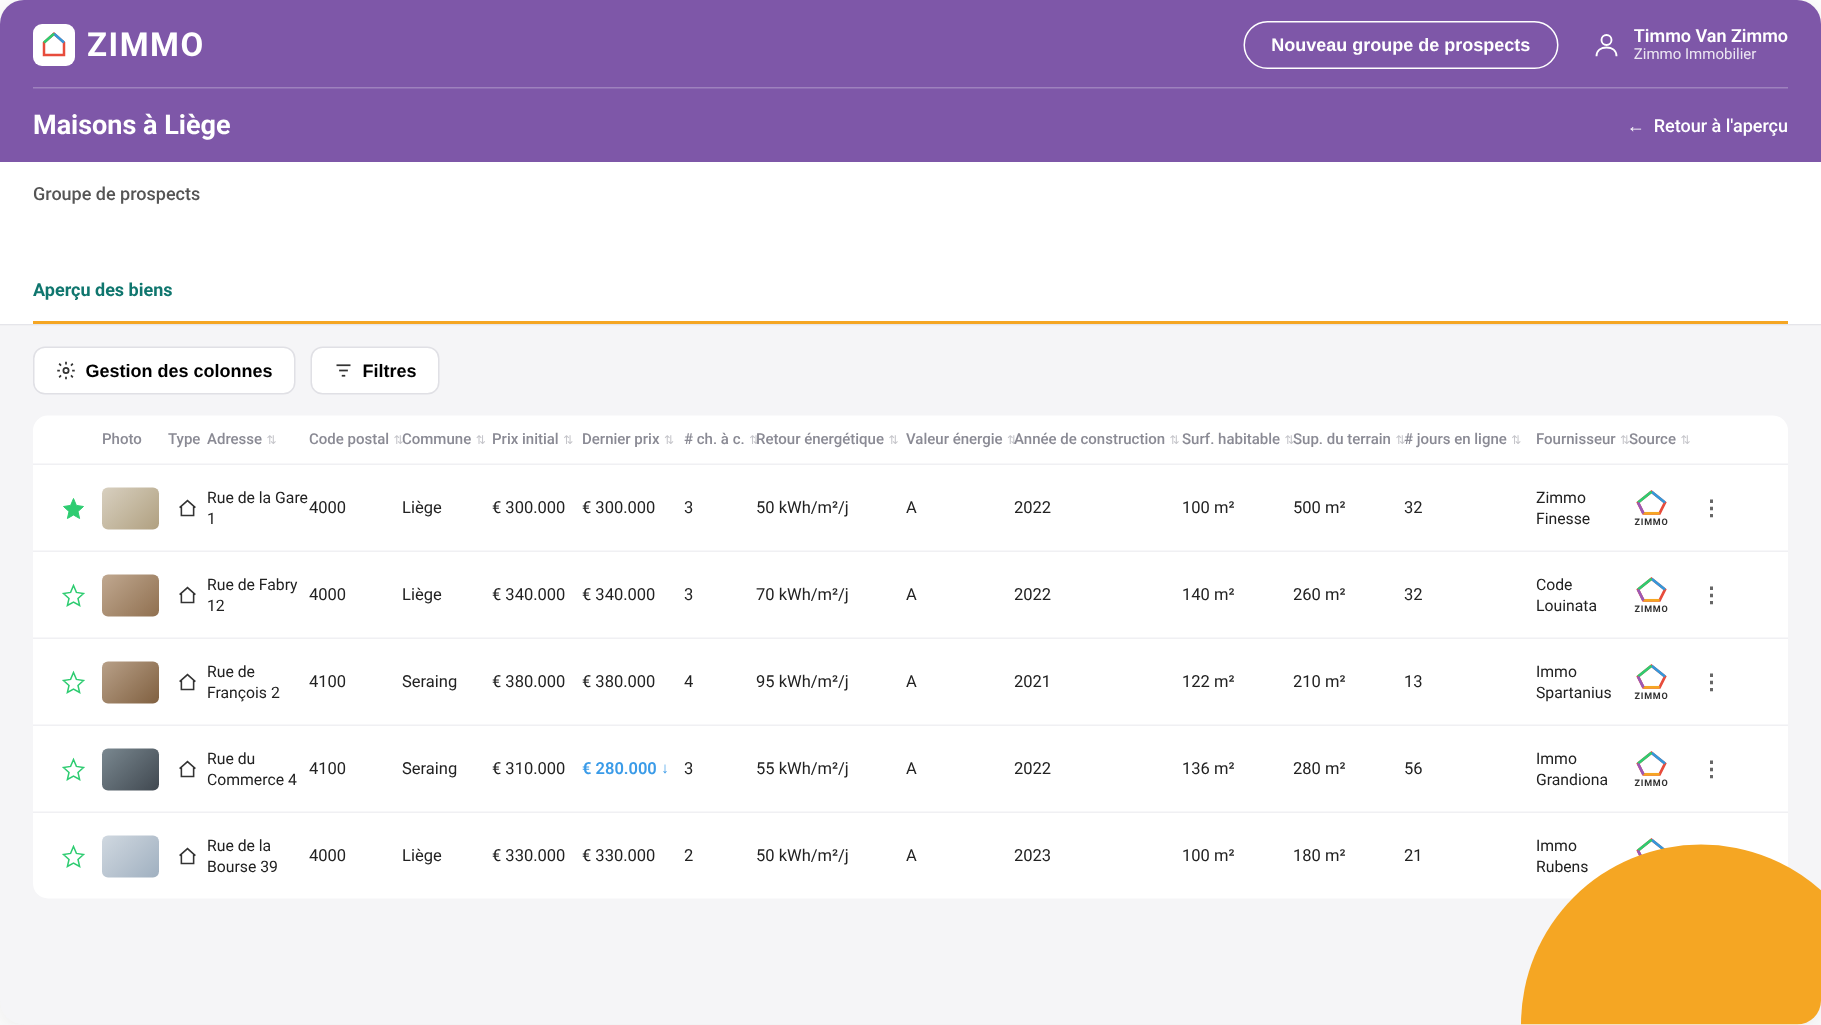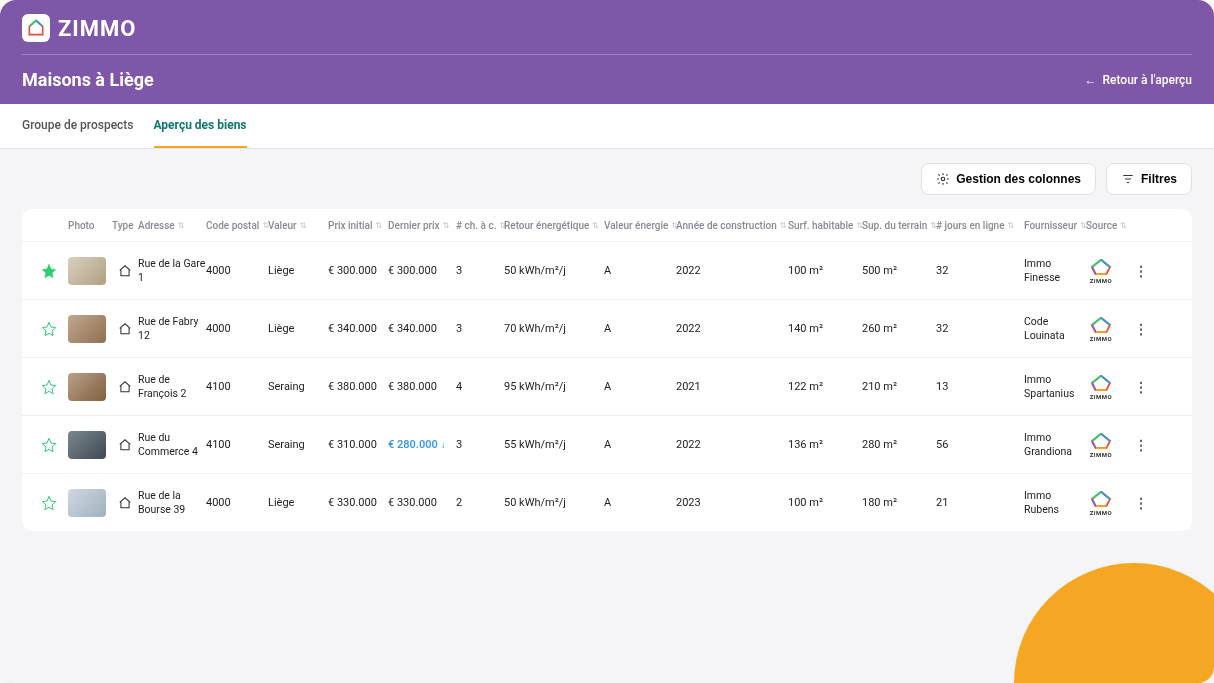--- a/index.html
+++ b/index.html
@@ -12,24 +12,24 @@
 .logo-text { font-size: 22px; font-weight: 700; letter-spacing: 1px; text-transform: uppercase; }
 .header-right { display: flex; align-items: center; gap: 22px; }
 .new-group-btn { background: transparent; border: 1.5px solid #fff; color: #fff; padding: 8px 18px; border-radius: 20px; font-size: 12px; font-weight: 600; cursor: pointer; }
 .user-block { display: flex; align-items: center; gap: 8px; }
 .user-meta { display: flex; flex-direction: column; line-height: 1.2; }
 .user-name { font-size: 12px; font-weight: 600; }
 .user-company { font-size: 10px; opacity: 0.85; }
 .header-sub { display: flex; align-items: center; justify-content: space-between; padding: 14px 0; }
 .page-title { font-size: 18px; font-weight: 700; }
 .back-link { display: flex; align-items: center; gap: 6px; font-size: 12px; font-weight: 500; cursor: pointer; }
-.tabs-bar { background: #fff; border-bottom: 1px solid #e5e5ea; padding: 0 22px; display: flex; gap: 20px; }
+.tabs-bar { background: #fff; border-bottom: 1px solid #e5e5ea; padding: 0 22px; display: flex; gap: 20px; flex-direction: column; }
 .tab { padding: 14px 0; font-size: 12px; color: #555; cursor: pointer; border-bottom: 2px solid transparent; font-weight: 500; }
 .tab.active { color: #0f766e; font-weight: 700; border-bottom-color: #f5a623; }
-.toolbar { display: flex; justify-content: flex-end; gap: 10px; padding: 14px 22px; }
+.toolbar { display: flex; justify-content: flex-start; gap: 10px; padding: 14px 22px; }
 .tool-btn { background: #fff; border: 1px solid #e0e0e5; padding: 8px 14px; border-radius: 8px; font-size: 12px; font-weight: 600; display: flex; align-items: center; gap: 6px; cursor: pointer; }
 .table-wrap { margin: 0 22px; background: #fff; border-radius: 10px; overflow: hidden; }
 .table-head, .table-row { display: grid; grid-template-columns: 38px 44px 26px 68px 62px 60px 60px 68px 48px 100px 72px 112px 74px 74px 88px 62px 42px 26px; align-items: center; padding: 0 8px; }
 .table-head { color: #8a8a94; font-size: 10px; font-weight: 500; height: 32px; }
 .table-head .th { display: flex; align-items: center; gap: 3px; white-space: nowrap; }
 .table-row { height: 58px; border-top: 1px solid #f0f0f3; font-size: 11px; color: #222; }
 .sort-ic { opacity: 0.5; font-size: 8px; }
 .star { cursor: pointer; display: flex; justify-content: center; }
 .star svg { width: 16px; height: 16px; }
 .star.filled svg { fill: #2ecc71; stroke: #2ecc71; }
@@ -58,20 +58,33 @@
       <div class="logo-wrap">
         <div class="logo-badge">
           <svg width="20" height="20" viewBox="0 0 24 24">
               <path d="M12 3 L20 10 L20 20 L4 20 L4 10 Z" fill="none" stroke="#e74c3c" stroke-width="2"></path>
               <path d="M12 3 L20 10" stroke="#3498db" stroke-width="2"></path>
               <path d="M4 10 L12 3" stroke="#2ecc71" stroke-width="2"></path>
             </svg>
         </div>
         <span class="logo-text">ZIMMO</span>
       </div>
+      <div class="header-right">
+        <button class="new-group-btn">Nouveau groupe de prospects</button>
+        <div class="user-block">
+          <svg width="20" height="20" viewBox="0 0 24 24" fill="none" stroke="#fff" stroke-width="1.5">
+              <circle cx="12" cy="8" r="4"></circle>
+              <path d="M4 21 C4 16 8 14 12 14 C16 14 20 16 20 21"></path>
+            </svg>
+          <div class="user-meta">
+            <span class="user-name">Timmo Van Zimmo</span>
+            <span class="user-company">Zimmo Immobilier</span>
+          </div>
+        </div>
+      </div>
     </div>
     <div class="header-sub">
       <div class="page-title">Maisons à Liège</div>
       <div class="back-link">
         <span>←</span>
         <span>Retour à l'aperçu</span>
       </div>
     </div>
   </div>
 
@@ -105,21 +118,21 @@
       <div class="th">Type</div>
       <div class="th">
           <span>Adresse</span>
           <span class="sort-ic">⇅</span>
         </div>
       <div class="th">
           <span>Code postal</span>
           <span class="sort-ic">⇅</span>
         </div>
       <div class="th">
-          <span>Valeur</span>
+          <span>Commune</span>
           <span class="sort-ic">⇅</span>
         </div>
       <div class="th">
           <span>Prix initial</span>
           <span class="sort-ic">⇅</span>
         </div>
       <div class="th">
           <span>Dernier prix</span>
           <span class="sort-ic">⇅</span>
         </div>
@@ -181,21 +194,21 @@
           <div>Liège</div>
           <div>€ 300.000</div>
           <div class="">€ 300.000 </div>
           <div>3</div>
           <div>50 kWh/m²/j</div>
           <div>A</div>
           <div>2022</div>
           <div>100 m²</div>
           <div>500 m²</div>
           <div>32</div>
-          <div class="addr">Immo Finesse</div>
+          <div class="addr">Zimmo Finesse</div>
           <div class="source-logo">
             <svg width="22" height="18" viewBox="0 0 24 20">
               <path d="M12 2 L22 10 L18 18 L6 18 L2 10 Z" fill="none" stroke="#e74c3c" stroke-width="2"></path>
               <path d="M12 2 L22 10" stroke="#3498db" stroke-width="2"></path>
               <path d="M2 10 L12 2" stroke="#2ecc71" stroke-width="2"></path>
               <path d="M6 18 L18 18" stroke="#f5a623" stroke-width="2"></path>
               <path d="M2 10 L6 18" stroke="#9b59b6" stroke-width="2"></path>
             </svg>
             <div class="zimmo-mini">zimmo</div>
           </div>

